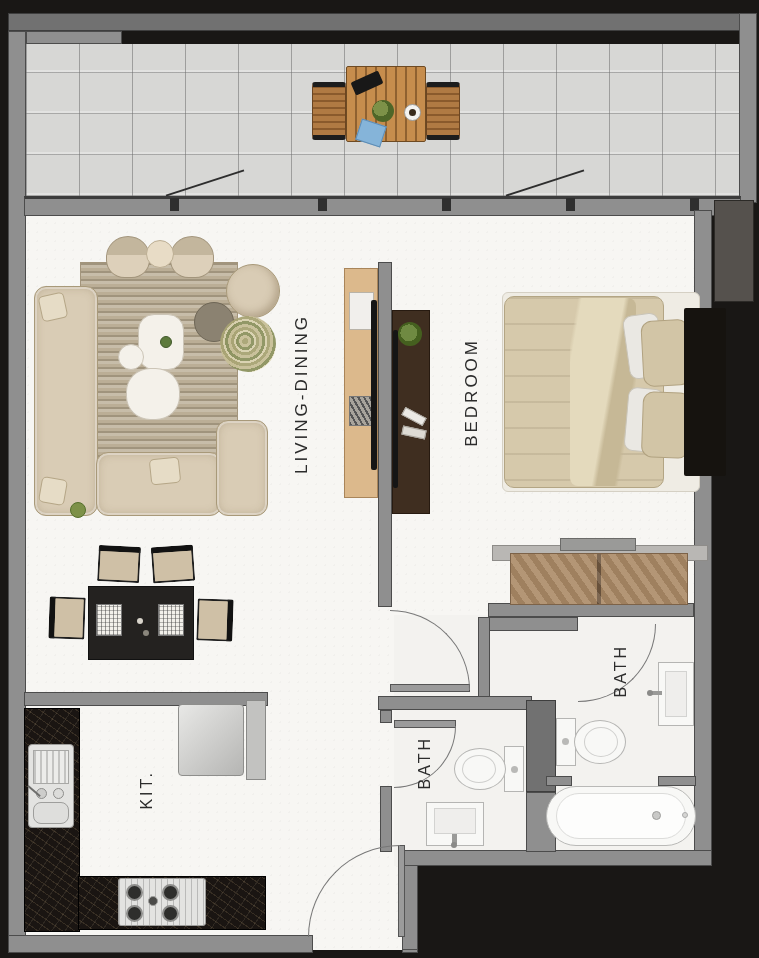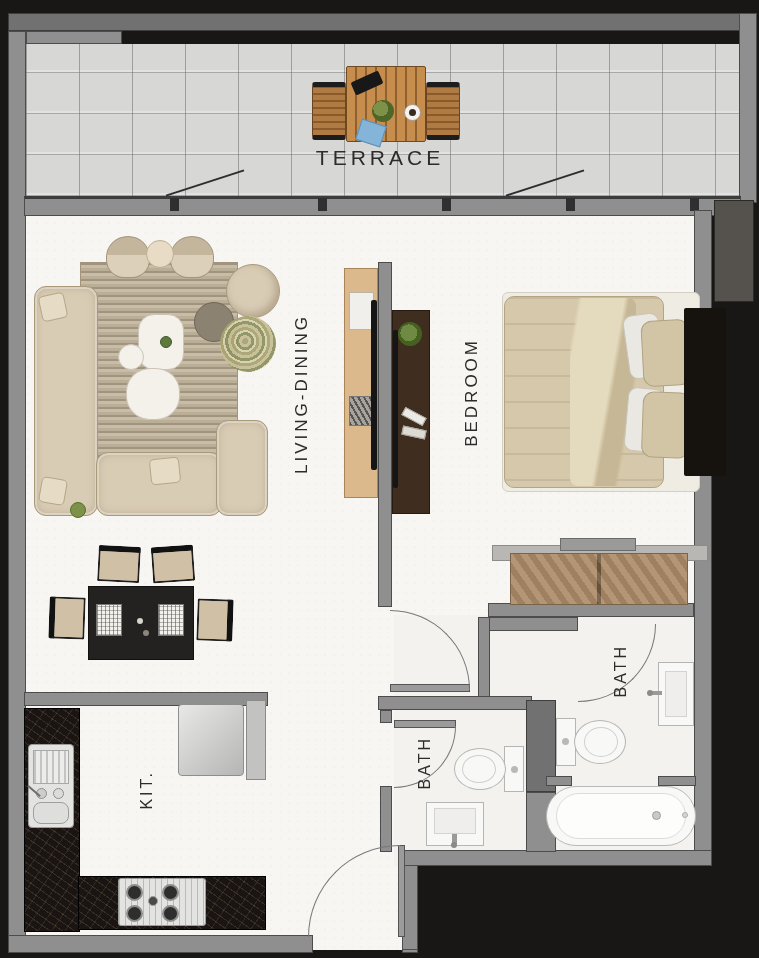--- a/index.html
+++ b/index.html
@@ -80,21 +80,20 @@
 
   <div class="abs ttable" style="left:346px;top:66px;width:80px;height:76px;"></div>
   <div class="abs tchair" style="left:312px;top:82px;width:34px;height:58px;"></div>
   <div class="abs tchair" style="left:426px;top:82px;width:34px;height:58px;"></div>
   <div class="abs" style="left:352px;top:76px;width:30px;height:14px;background:#181818;border-radius:2px;transform:rotate(-24deg);"></div>
   <div class="abs circle" style="left:372px;top:100px;width:22px;height:22px;background:radial-gradient(circle at 40% 40%, #7d9148 0 40%, #4e6628 40% 75%, #3a4f1d);"></div>
   <div class="abs circle" style="left:404px;top:104px;width:17px;height:17px;background:#f4f3f0;border:1px solid #9a9a98;"></div>
   <div class="abs circle" style="left:409px;top:109px;width:7px;height:7px;background:#3a2c1c;"></div>
   <div class="abs" style="left:358px;top:122px;width:26px;height:22px;background:#85b4d9;border:1px solid #5e8cb4;transform:rotate(18deg);"></div>
 
-  <div class="abs lbl" style="left:300px;top:146px;width:160px;text-align:center;font-size:21px;">TERRACE</div>
 
   <div class="abs openline" style="left:164px;top:182px;width:82px;"></div>
   <div class="abs openline" style="left:504px;top:182px;width:82px;"></div>
 
   <div class="abs wall-dark" style="left:8px;top:13px;width:749px;height:18px;"></div>
   <div class="abs wall" style="left:26px;top:31px;width:96px;height:13px;"></div>
   <div class="abs wall" style="left:8px;top:31px;width:18px;height:919px;"></div>
   <div class="abs wall" style="left:739px;top:13px;width:18px;height:190px;"></div>
   <div class="abs wall" style="left:24px;top:196px;width:717px;height:20px;border-top:3px solid #3c3c3c;"></div>
   <div class="abs mull" style="left:170px;top:198px;"></div>

